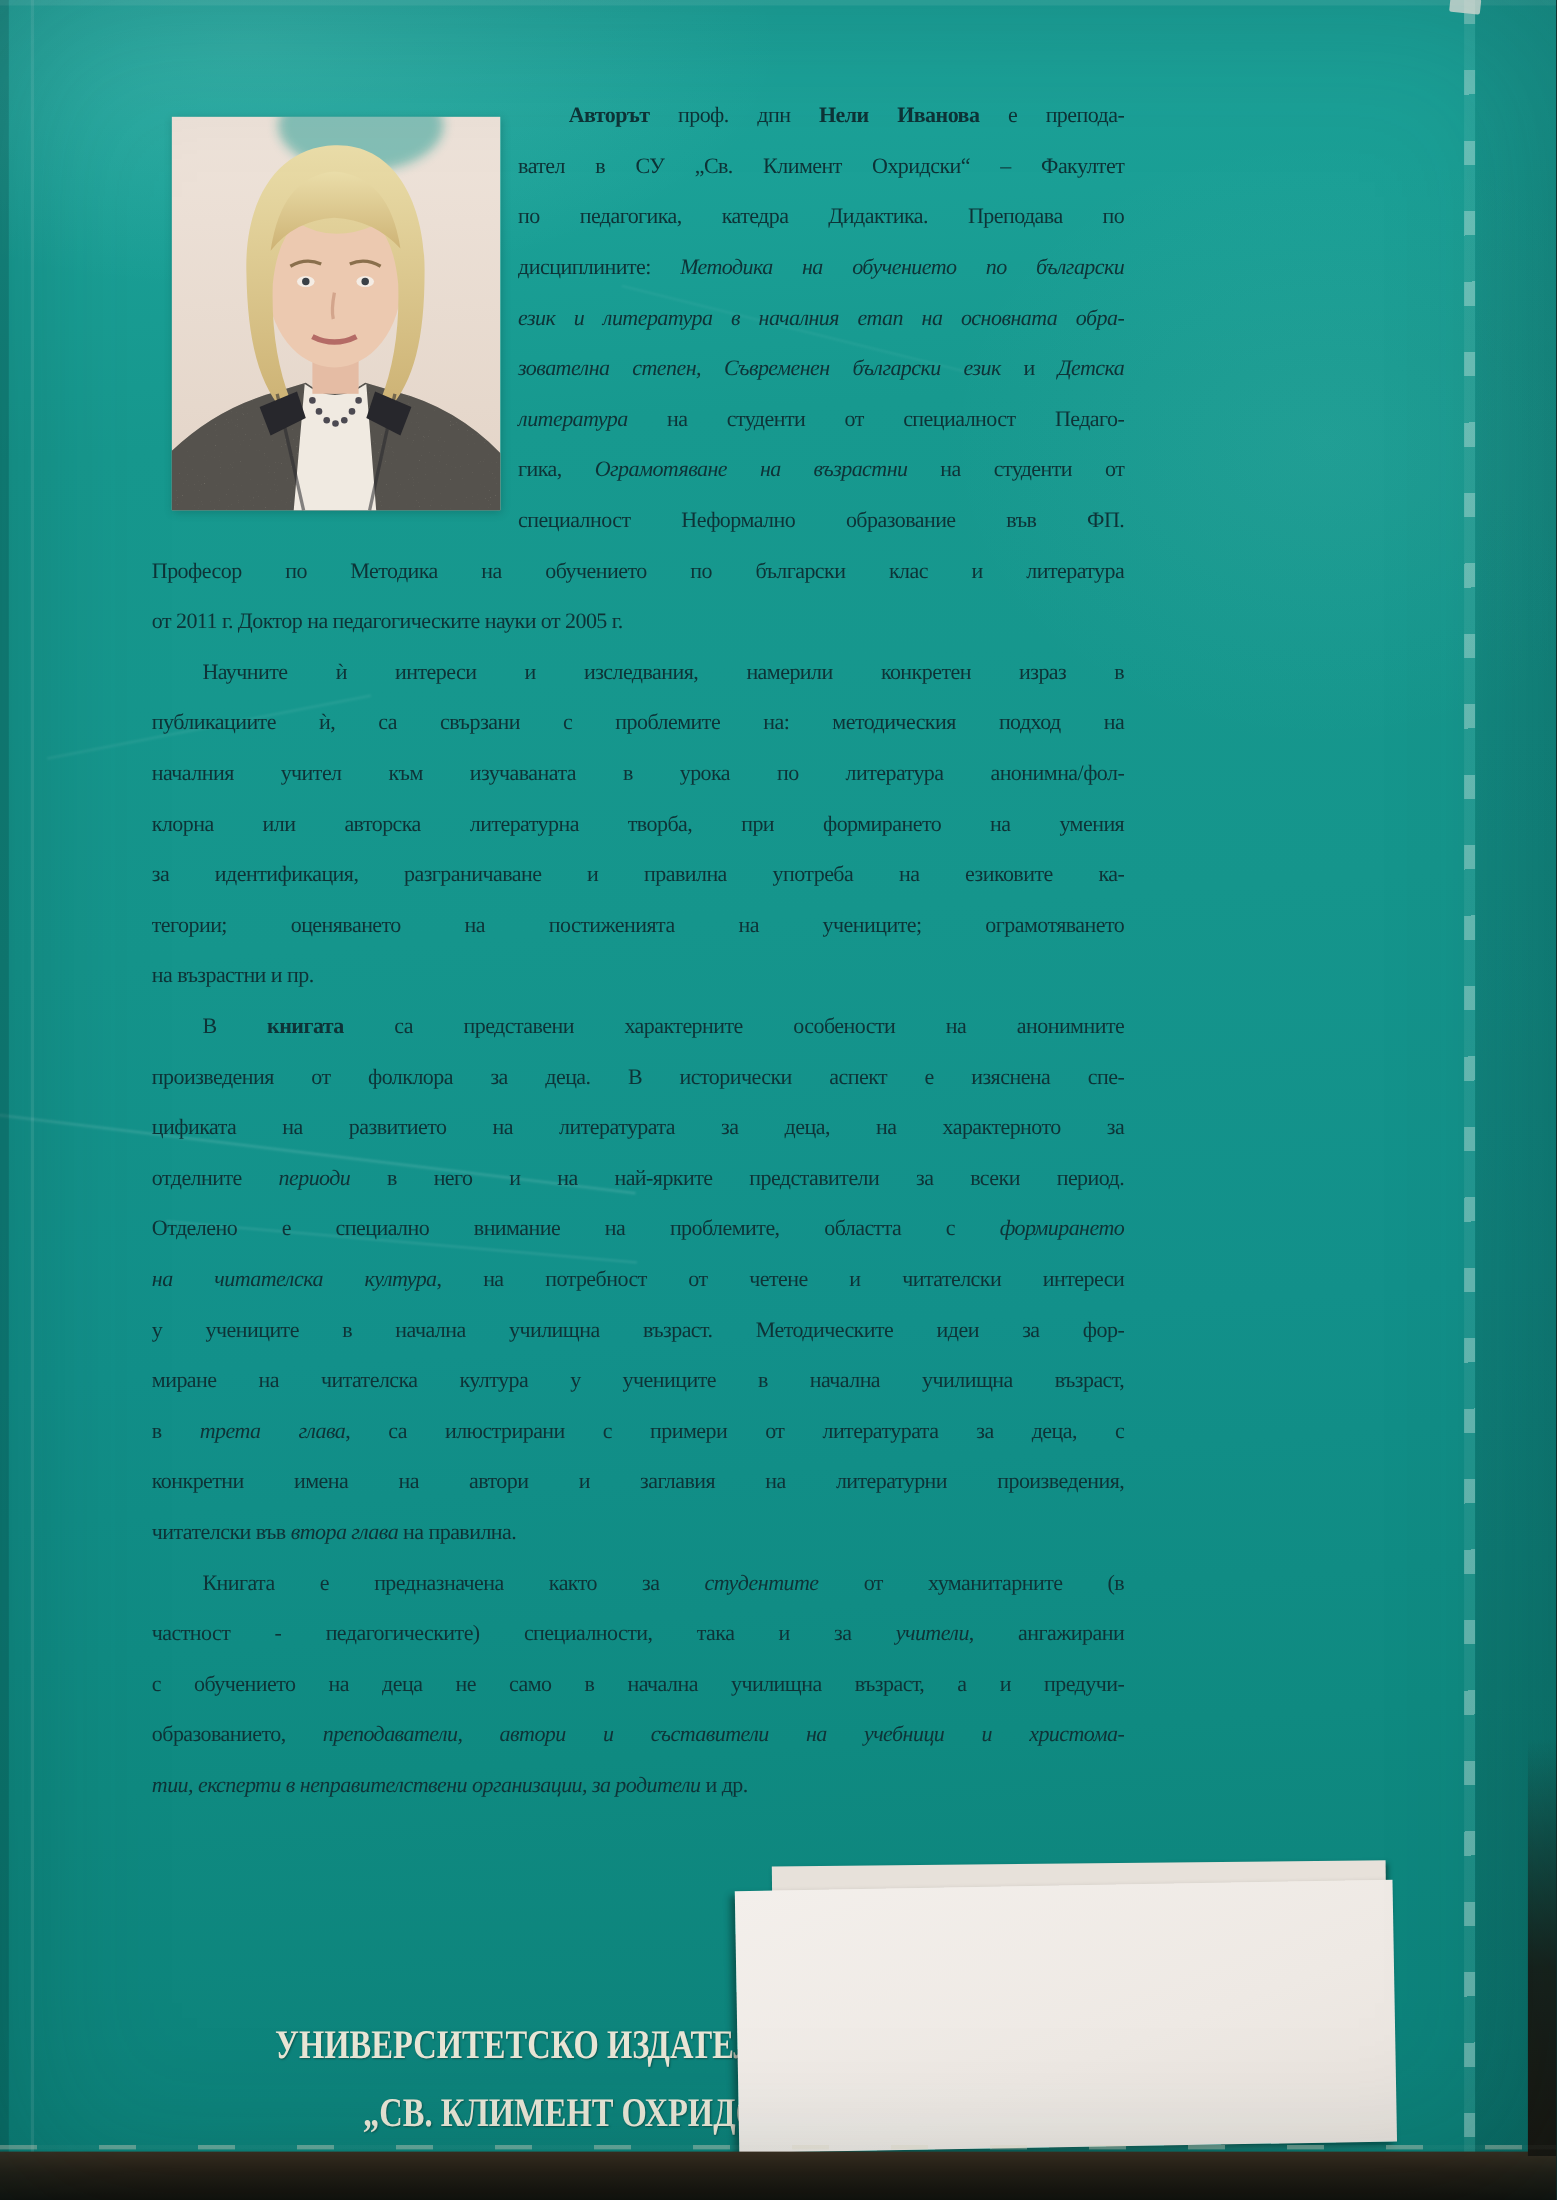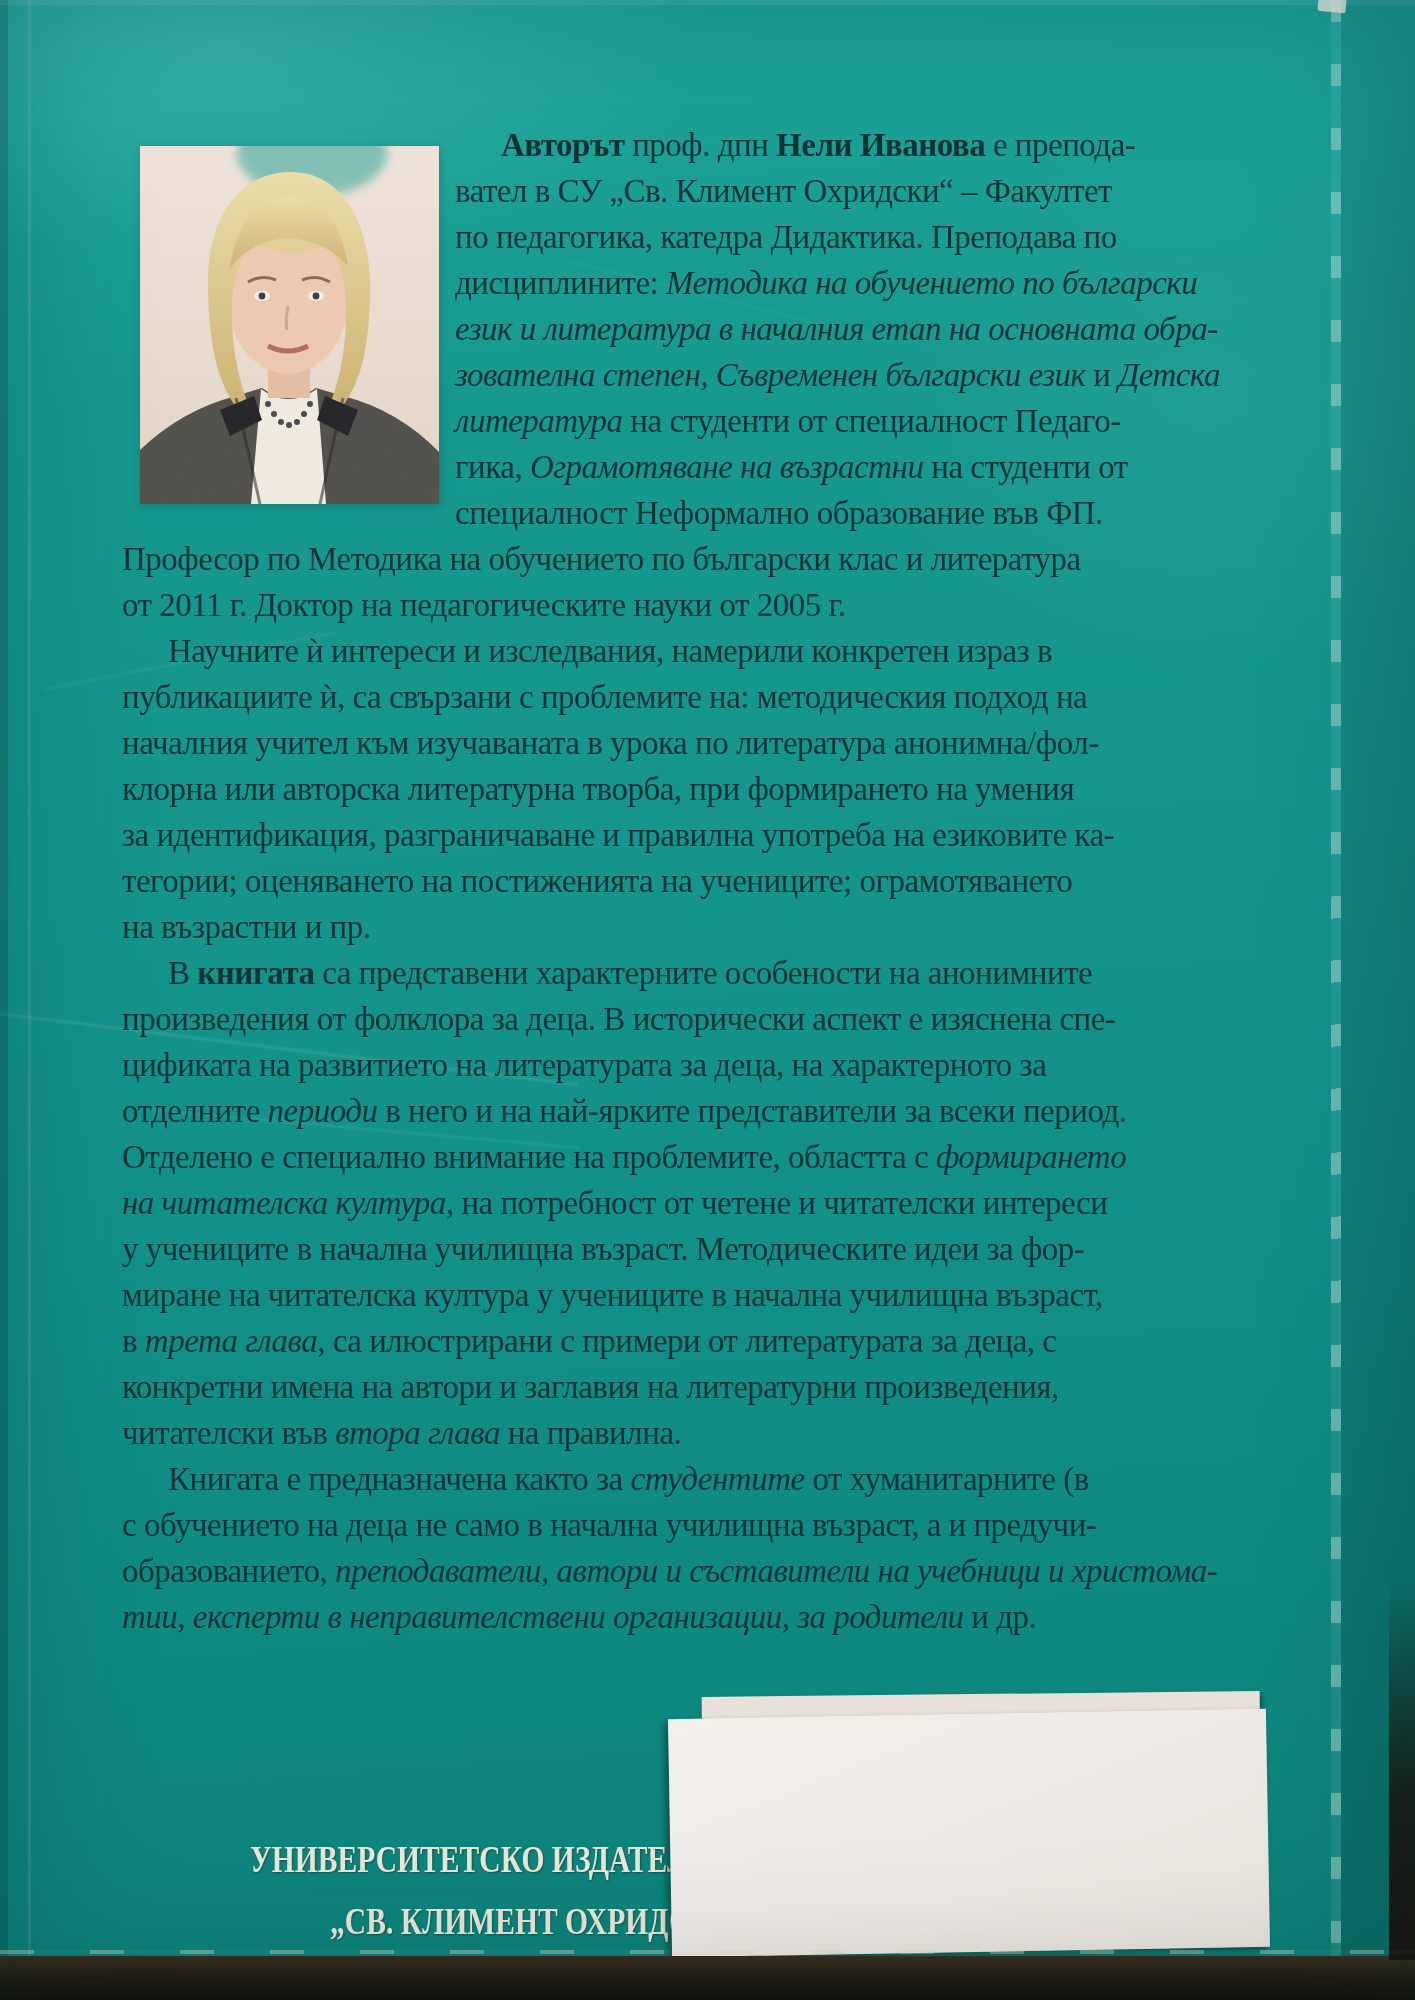--- a/index.html
+++ b/index.html
@@ -32,22 +32,22 @@
   .notch { position:absolute; left:1318px; top:-2px; width:28px; height:14px; background:#e7efe8;
     transform:rotate(6deg); border-radius:2px; opacity:.85; }
   .scuffline { position:absolute; left:0; top:1950px; width:100%; height:4px; z-index:7; opacity:.55;
     background:repeating-linear-gradient(90deg, rgba(228,220,200,.75) 0 34px, rgba(228,220,200,.08) 34px 90px); }
   .bottom-band { position:absolute; left:0; top:1956px; width:100%; height:44px; z-index:6;
     background:linear-gradient(180deg, #3a2d1f 0%, #241b12 45%, #120d08 100%); }
   .vignette { content:""; position:absolute; inset:0; box-shadow:inset 0 0 150px rgba(0,45,45,.28);
     pointer-events:none; z-index:9; }
 
   
-  .content { position:absolute; left:122px; top:82px; width:884px; color:#0e3337;
-    font-size:33px; line-height:46px; letter-spacing:-0.5px; z-index:2;margin-top:40px; }
+  .content { position:absolute; left:138px; top:82px; width:884px; color:#0e3337;
+    font-size:20px; line-height:46px; letter-spacing:-0.5px; z-index:2; }
   .line { white-space:nowrap; text-align:justify; text-align-last:justify; }
   .line.end { text-align-last:left; }
   .para .line:first-child { text-indent:46px; }
   .line .i { font-style:italic; }
   .line .b { font-weight:700; }
 
   
   .photo { float:left; width:299px; height:358px; margin:24px 16px 0 18px; position:relative;
     box-shadow:1px 2px 8px rgba(0,40,40,.25); }
   .photo svg { display:block; }
@@ -172,20 +172,21 @@
         <div class="line"><span class="r">Отделено е специално внимание на проблемите, областта с </span><span class="i">формирането</span></div>
         <div class="line"><span class="i">на читателска култура</span><span class="r">, на потребност от четене и читателски интереси</span></div>
         <div class="line"><span class="r">у учениците в начална училищна възраст. Методическите идеи за фор-</span></div>
         <div class="line"><span class="r">миране на читателска култура у учениците в начална училищна възраст,</span></div>
         <div class="line"><span class="r">в </span><span class="i">трета глава</span><span class="r">, са илюстрирани с примери от литературата за деца, с</span></div>
         <div class="line"><span class="r">конкретни имена на автори и заглавия на литературни произведения,</span></div>
         <div class="line end"><span class="r">читателски във </span><span class="i">втора глава</span><span class="r"> на правилна.</span></div>
       </div>
     <div class="para">
         <div class="line"><span class="r">Книгата е предназначена както за </span><span class="i">студентите</span><span class="r"> от хуманитарните (в</span></div>
+        <div class="line"><span class="r">частност - педагогическите) специалности, така и за </span><span class="i">учители</span><span class="r">, ангажирани</span></div>
         <div class="line"><span class="r">с обучението на деца не само в начална училищна възраст, а и предучи-</span></div>
         <div class="line"><span class="r">образованието, </span><span class="i">преподаватели, автори и съставители на учебници и христома-</span></div>
         <div class="line end"><span class="i">тии, експерти в неправителствени организации, за родители</span><span class="r"> и др.</span></div>
       </div>
   </div>
 
   <div class="publisher">
     <div class="pub1">УНИВЕРСИТЕТСКО ИЗДАТЕЛС</div>
     <div class="pub2">„СВ. КЛИМЕНТ ОХРИДС</div>
   </div>

